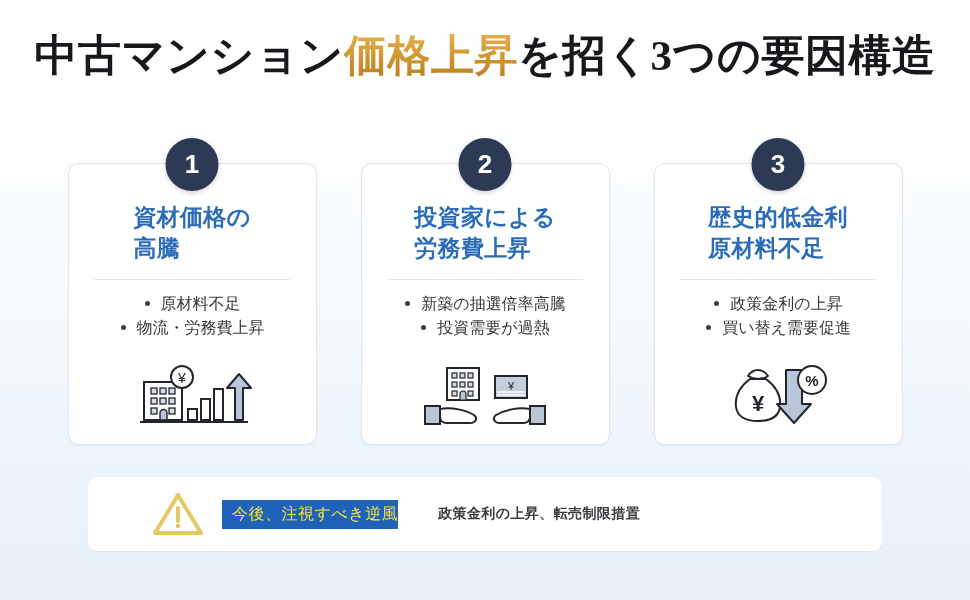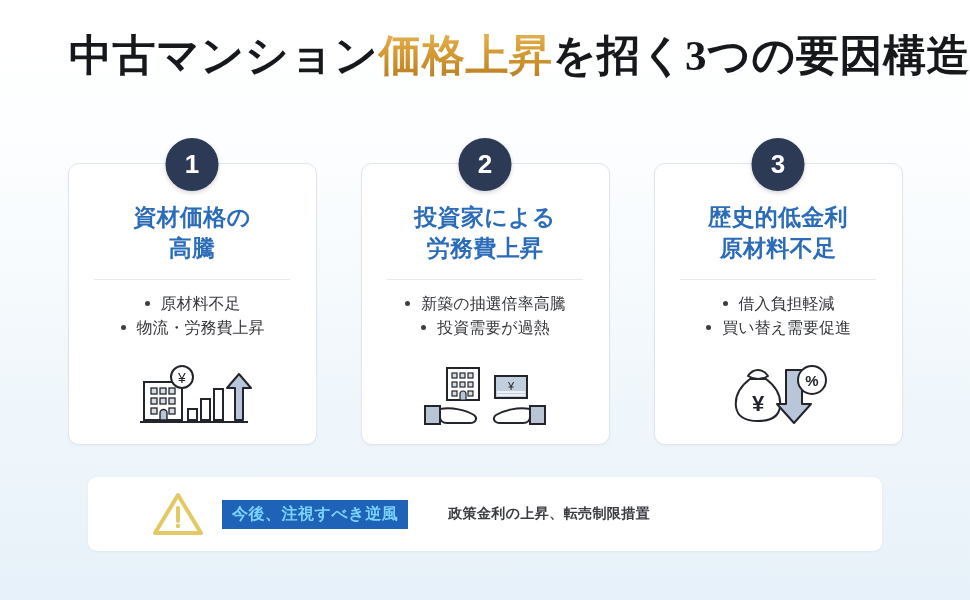--- a/index.html
+++ b/index.html
@@ -12,21 +12,21 @@
 
   body {
     font-family: "Liberation Sans", "DejaVu Sans", sans-serif;
     background: linear-gradient(180deg, #ffffff 0%, #fdfeff 22%, #f2f8fc 58%, #e7f1f9 100%);
     position: relative;
   }
 
   
   .title-wrap {
     width: 100%;
-    text-align: right;
+    text-align: center;
     padding-top: 31px;
   }
   .title {
     font-family: "Liberation Serif", "DejaVu Serif", serif;
     font-size: 43px;
     font-weight: 700;
     letter-spacing: 0.5px;
     color: #16181c;
     white-space: nowrap;
     line-height: 1.15;
@@ -80,21 +80,20 @@
     justify-content: center;
     font-family: "Liberation Sans", sans-serif;
     box-shadow: 0 2px 4px rgba(20,30,50,0.18);
   }
 
   .card-title {
     color: #2b6cb8;
     font-size: 23px;
     font-weight: 700;
     line-height: 1.33;
-    text-align: center;
     letter-spacing: 0.3px;
     margin-top: 2px;
     min-height: 62px;
   }
 
   .divider {
     width: 196px;
     height: 1px;
     background: #e6e9ee;
     margin: 15px 0 12px 0;
@@ -147,24 +146,24 @@
     border-radius: 9px;
     box-shadow: 0 1px 3px rgba(40,60,90,0.05);
     display: flex;
     align-items: center;
     padding-left: 64px;
     gap: 18px;
   }
   .warn-icon { flex: 0 0 auto; display: flex; align-items: center; }
   .banner-badge {
     background: #1f63b8;
-    color: #7dd3fc;
+    color: #fde047;
     font-size: 16px;
-    font-weight: 700;
-    padding: 6px 10px 7px 10px;
+    font-weight: 400;
+    padding: 6px 0 7px 10px;
     letter-spacing: 0.5px;
     line-height: 1;
     white-space: nowrap;
   }
   .banner-text {
     color: #3a3c40;
     font-size: 14px;
     font-weight: 700;
     letter-spacing: 0.4px;
     white-space: nowrap;
@@ -263,21 +262,21 @@
   </div>
 
   <div class="card">
     <div class="num-badge">3</div>
     <div class="card-title">
       <div>歴史的低金利</div>
       <div>原材料不足</div>
     </div>
     <div class="divider"></div>
     <ul class="bullets">
-      <li>借入負担軽減</li>
+      <li>政策金利の上昇</li>
       <li>買い替え需要促進</li>
     </ul>
     <div class="icon-area">
       <svg width="104" height="64" viewBox="0 0 104 64">
 
         <path d="M22 12 q4 -6 10 -6 q6 0 10 6 q-5 3 -10 3 q-5 0 -10 -3 z" fill="#ffffff" stroke="#22262c" stroke-width="2" stroke-linejoin="round"></path>
 
         <path d="M24 15 q-16 12 -14 28 q2 14 22 14 q20 0 22 -14 q2 -16 -14 -28 z" fill="#ffffff" stroke="#22262c" stroke-width="2"></path>
         <text x="32" y="47" font-size="22" font-weight="bold" font-family="Liberation Sans, sans-serif" text-anchor="middle" fill="#22262c">¥</text>
 

